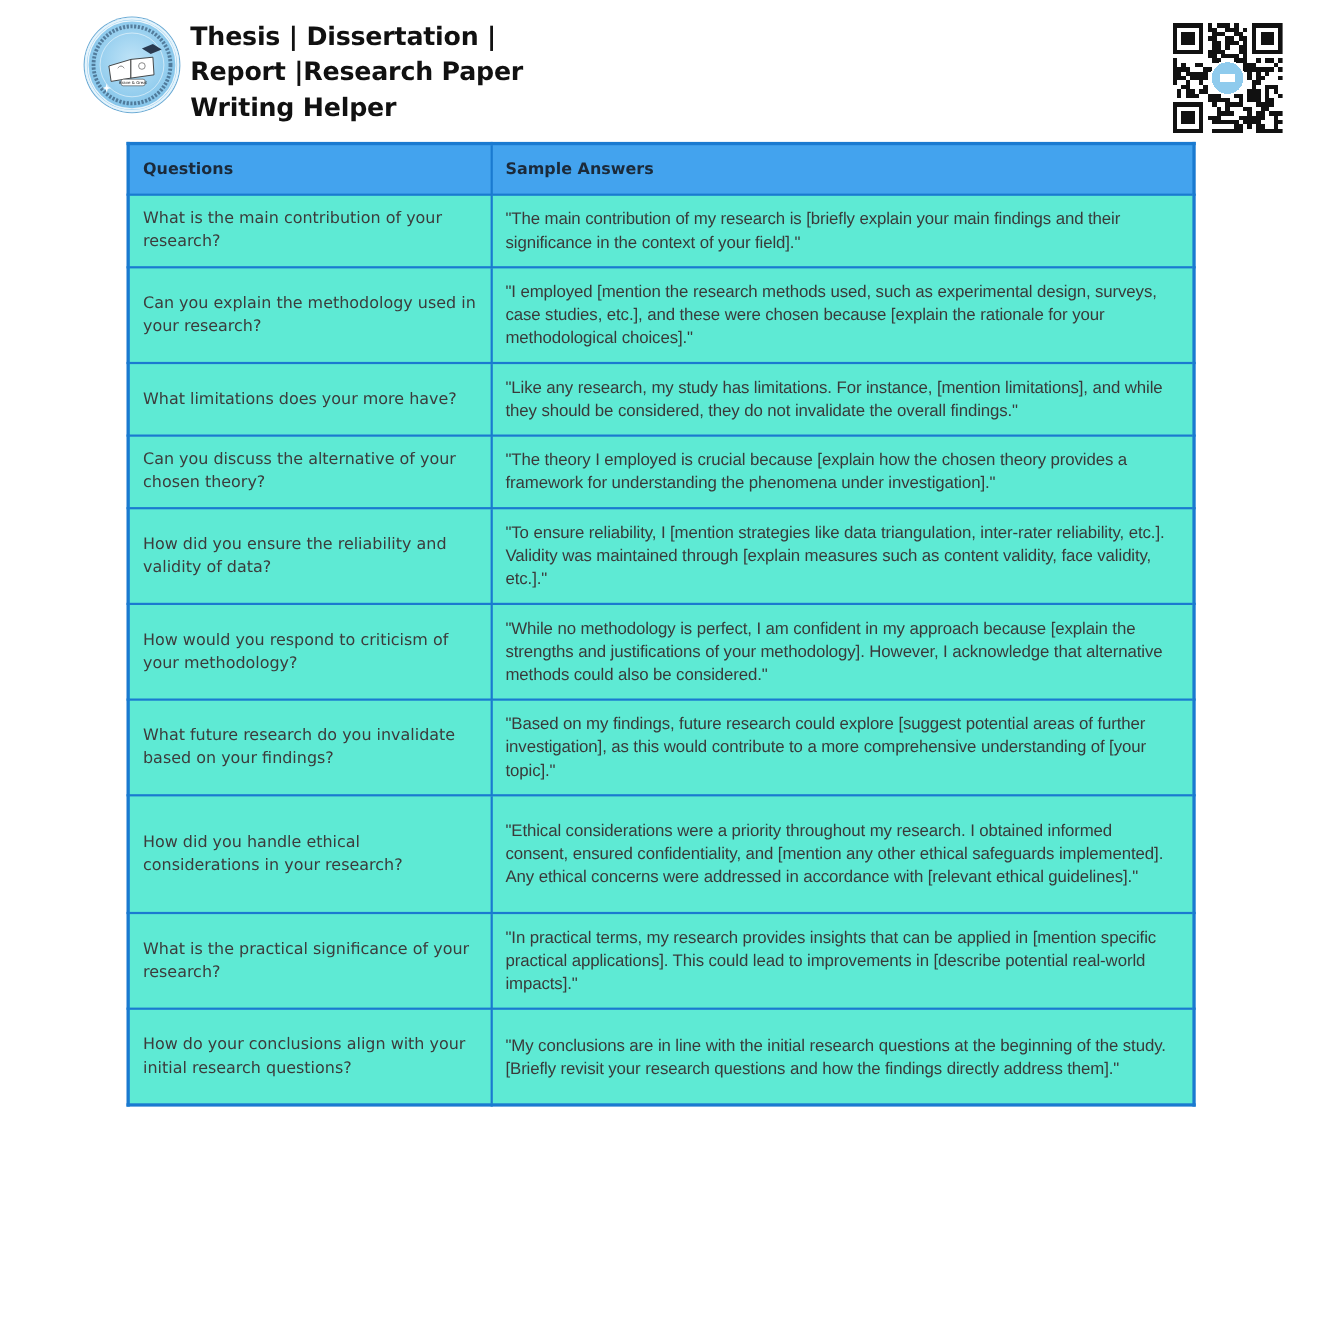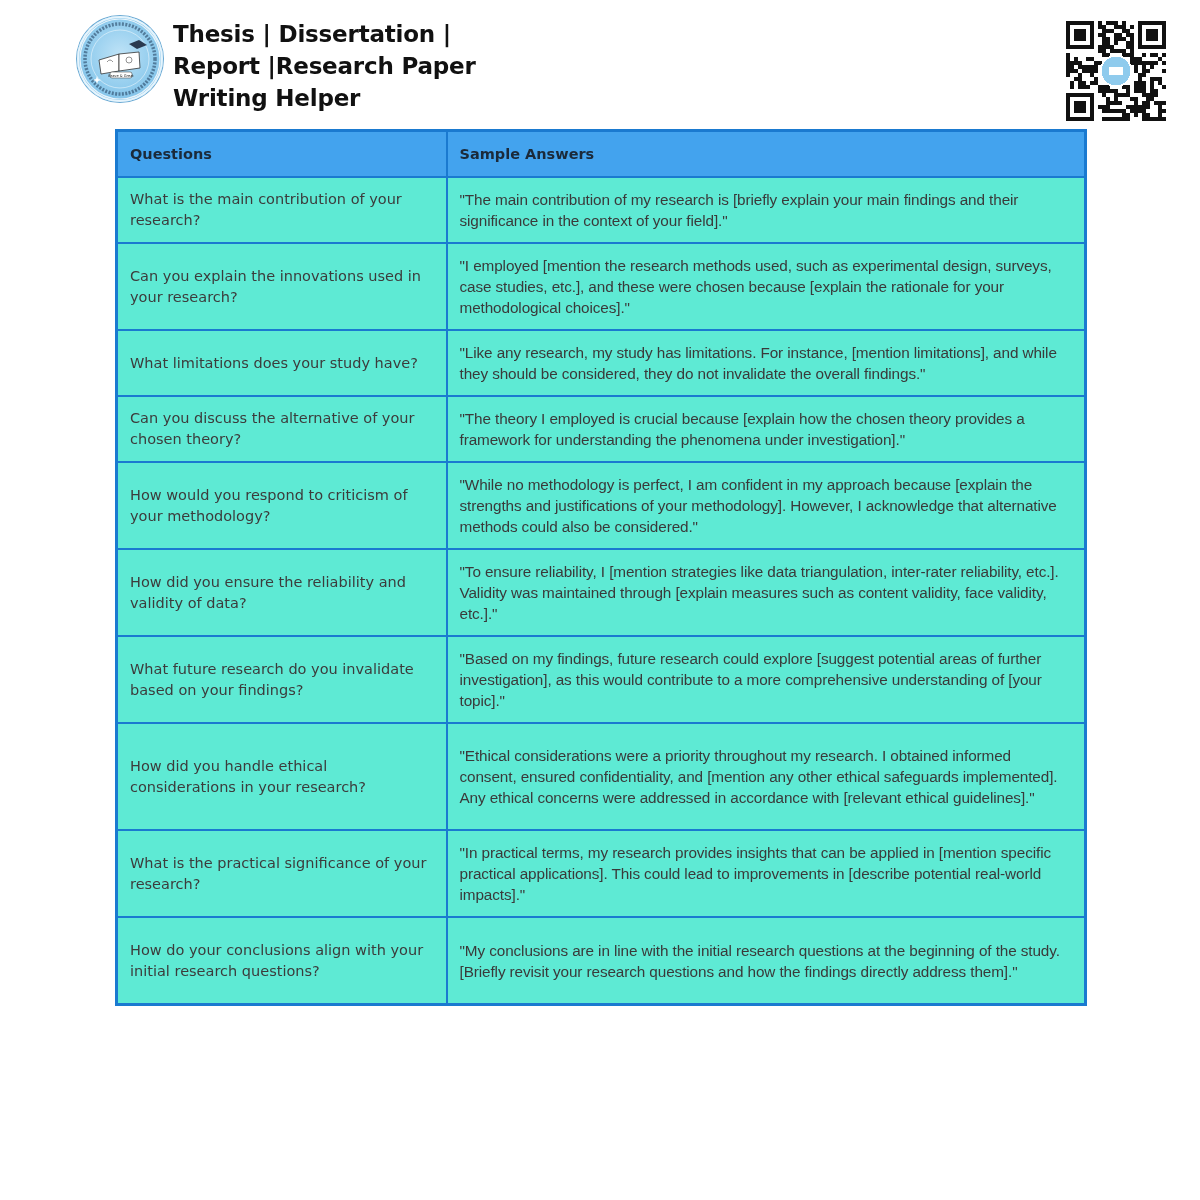--- a/index.html
+++ b/index.html
@@ -314,38 +314,38 @@
       <th>Questions</th>
       <th>Sample Answers</th>
     </tr>
   </thead>
   <tbody>
     <tr class="h69">
       <td class="q">What is the main contribution of your research?</td>
       <td class="a">"The main contribution of my research is [briefly explain your main findings and their significance in the context of your field]."</td>
     </tr>
     <tr class="h90">
-      <td class="q">Can you explain the innovations used in your research?</td>
+      <td class="q">Can you explain the methodology used in your research?</td>
       <td class="a">"I employed [mention the research methods used, such as experimental design, surveys, case studies, etc.], and these were chosen because [explain the rationale for your methodological choices]."</td>
     </tr>
     <tr class="h69">
-      <td class="q">What limitations does your study have?</td>
+      <td class="q">What limitations does your more have?</td>
       <td class="a">"Like any research, my study has limitations. For instance, [mention limitations], and while they should be considered, they do not invalidate the overall findings."</td>
     </tr>
     <tr class="h69">
       <td class="q">Can you discuss the alternative of your chosen theory?</td>
       <td class="a">"The theory I employed is crucial because [explain how the chosen theory provides a framework for understanding the phenomena under investigation]."</td>
     </tr>
     <tr class="h90">
+      <td class="q">How did you ensure the reliability and validity of data?</td>
+      <td class="a">"To ensure reliability, I [mention strategies like data triangulation, inter-rater reliability, etc.]. Validity was maintained through [explain measures such as content validity, face validity, etc.]."</td>
+    </tr>
+    <tr class="h90">
       <td class="q">How would you respond to criticism of your methodology?</td>
       <td class="a">"While no methodology is perfect, I am confident in my approach because [explain the strengths and justifications of your methodology]. However, I acknowledge that alternative methods could also be considered."</td>
-    </tr>
-    <tr class="h90">
-      <td class="q">How did you ensure the reliability and validity of data?</td>
-      <td class="a">"To ensure reliability, I [mention strategies like data triangulation, inter-rater reliability, etc.]. Validity was maintained through [explain measures such as content validity, face validity, etc.]."</td>
     </tr>
     <tr class="h90">
       <td class="q">What future research do you invalidate based on your findings?</td>
       <td class="a">"Based on my findings, future research could explore [suggest potential areas of further investigation], as this would contribute to a more comprehensive understanding of [your topic]."</td>
     </tr>
     <tr class="h110">
       <td class="q">How did you handle ethical considerations in your research?</td>
       <td class="a">"Ethical considerations were a priority throughout my research. I obtained informed consent, ensured confidentiality, and [mention any other ethical safeguards implemented]. Any ethical concerns were addressed in accordance with [relevant ethical guidelines]."</td>
     </tr>
     <tr class="h90">

